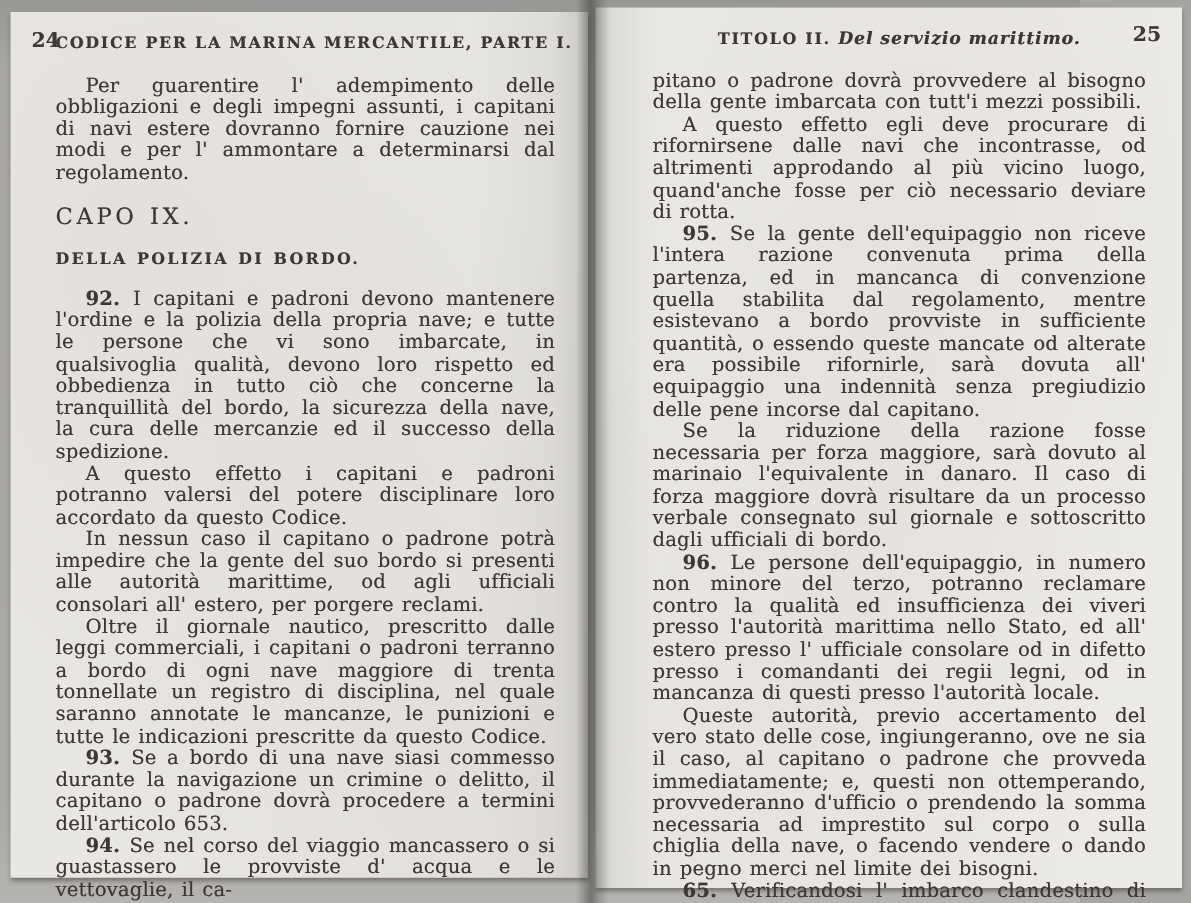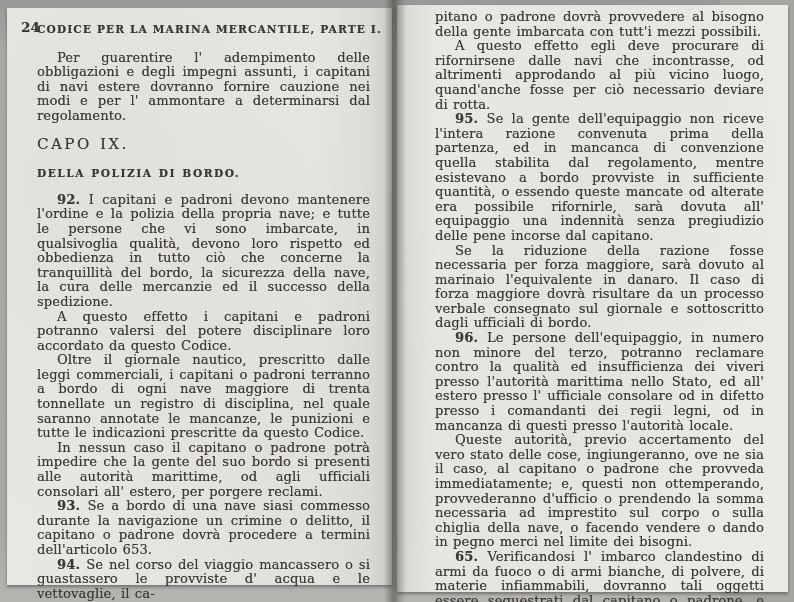--- a/index.html
+++ b/index.html
@@ -87,32 +87,37 @@
     <div class="body-text">
       <p class="para"><b class="artnum"></b><span>Per guarentire l' adempimento delle obbligazioni e degli impegni assunti, i capitani di navi estere dovranno fornire cauzione nei modi e per l' ammontare a determinarsi dal regolamento.</span></p>
 
       <h2 class="chapter">CAPO IX.</h2>
       <h3 class="section">DELLA POLIZIA DI BORDO.</h3>
 
       <p class="para"><b class="artnum">92. </b><span>I capitani e padroni devono mantenere l'ordine e la polizia della propria nave; e tutte le persone che vi sono imbarcate, in qualsivoglia qualità, devono loro rispetto ed obbedienza in tutto ciò che concerne la tranquillità del bordo, la sicurezza della nave, la cura delle mercanzie ed il successo della spedizione.</span></p>
 
       <p class="para"><b class="artnum"></b><span>A questo effetto i capitani e padroni potranno valersi del potere disciplinare loro accordato da questo Codice.</span></p>
 
+      <p class="para"><b class="artnum"></b><span>In nessun caso il capitano o padrone potrà impedire che la gente del suo bordo si presenti alle autorità marittime, od agli ufficiali consolari all' estero, per porgere reclami.</span></p>
+
       <p class="para"><b class="artnum"></b><span>Oltre il giornale nautico, prescritto dalle leggi commerciali, i capitani o padroni terranno a bordo di ogni nave maggiore di trenta tonnellate un registro di disciplina, nel quale saranno annotate le mancanze, le punizioni e tutte le indicazioni prescritte da questo Codice.</span></p>
-
-      <p class="para"><b class="artnum"></b><span>In nessun caso il capitano o padrone potrà impedire che la gente del suo bordo si presenti alle autorità marittime, od agli ufficiali consolari all' estero, per porgere reclami.</span></p>
 
       <p class="para"><b class="artnum">93. </b><span>Se a bordo di una nave siasi commesso durante la navigazione un crimine o delitto, il capitano o padrone dovrà procedere a termini dell'articolo 653.</span></p>
 
 
       <p class="para"><b class="artnum">94. </b><span>Se nel corso del viaggio mancassero o si guastassero le provviste d' acqua e le vettovaglie, il ca-</span></p>
     </div>
   </div>
 
   <div class="page page-right">
+    <div class="running-head">
+      <span>TITOLO II.</span>
+      <i class="rh-italic">Del servizio marittimo.</i>
+      <span class="pagenum pn-right">25</span>
+    </div>
     <div class="body-text">
       <p class="para cont"><b class="artnum"></b><span>pitano o padrone dovrà provvedere al bisogno della gente imbarcata con tutt'i mezzi possibili.</span></p>
 
       <p class="para"><b class="artnum"></b><span>A questo effetto egli deve procurare di rifornirsene dalle navi che incontrasse, od altrimenti approdando al più vicino luogo, quand'anche fosse per ciò necessario deviare di rotta.</span></p>
 
       <p class="para"><b class="artnum">95. </b><span>Se la gente dell'equipaggio non riceve l'intera razione convenuta prima della partenza, ed in mancanca di convenzione quella stabilita dal regolamento, mentre esistevano a bordo provviste in sufficiente quantità, o essendo queste mancate od alterate era possibile rifornirle, sarà dovuta all' equipaggio una indennità senza pregiudizio delle pene incorse dal capitano.</span></p>
 
       <p class="para"><b class="artnum"></b><span>Se la riduzione della razione fosse necessaria per forza maggiore, sarà dovuto al marinaio l'equivalente in danaro. Il caso di forza maggiore dovrà risultare da un processo verbale consegnato sul giornale e sottoscritto dagli ufficiali di bordo.</span></p>
 
       <p class="para"><b class="artnum">96. </b><span>Le persone dell'equipaggio, in numero non minore del terzo, potranno reclamare contro la qualità ed insufficienza dei viveri presso l'autorità marittima nello Stato, ed all' estero presso l' ufficiale consolare od in difetto presso i comandanti dei regii legni, od in mancanza di questi presso l'autorità locale.</span></p>

